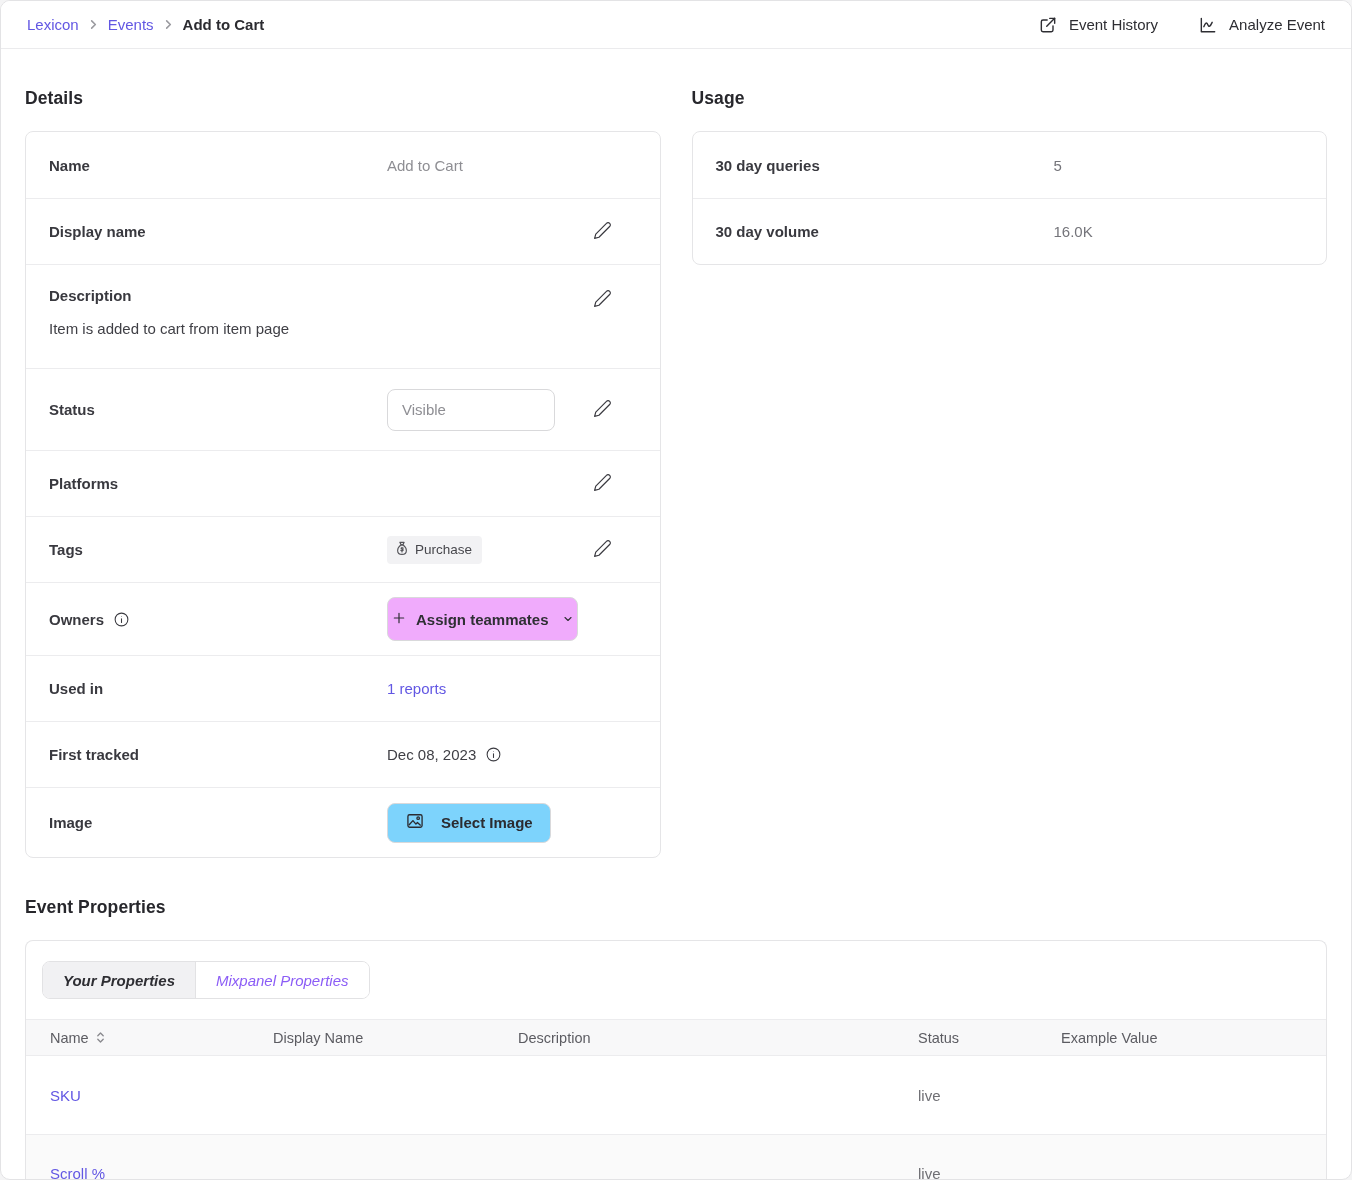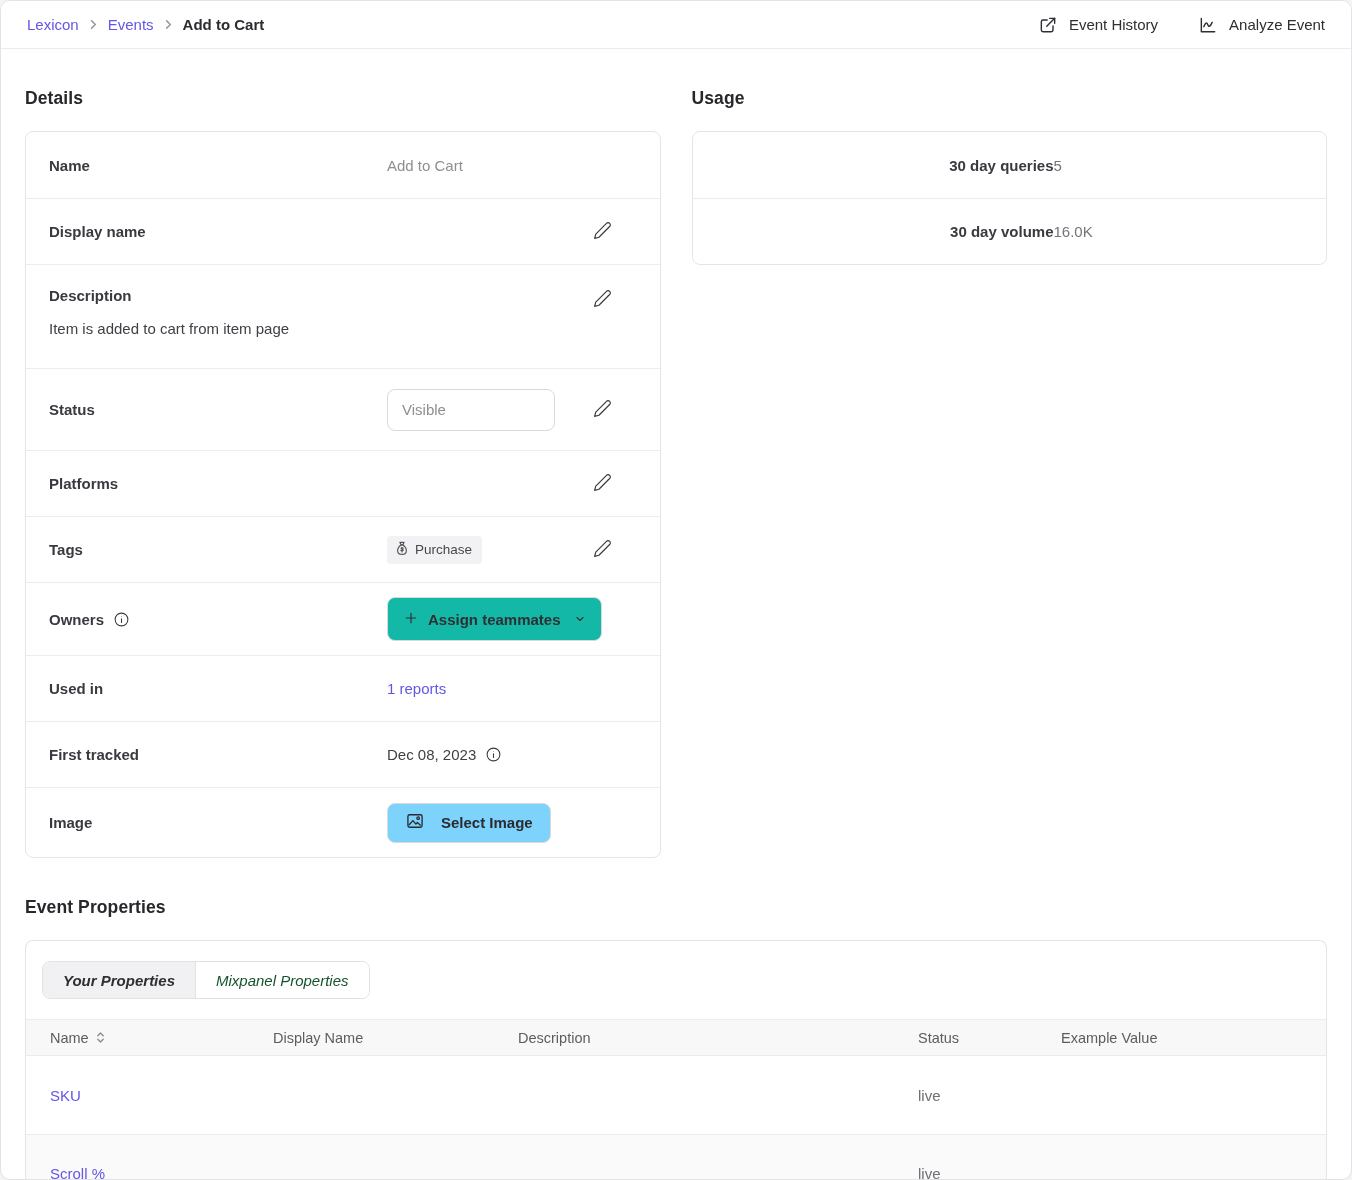--- a/index.html
+++ b/index.html
@@ -62,51 +62,51 @@
     display:flex; align-items:center; padding:0 14px; font-size:15px; color:#8e8e93;
     background:#fff; cursor:text;
   }
   .tag-chip {
     display:inline-flex; align-items:center; gap:6px; background:#f2f2f4; border-radius:4px;
     padding:5px 10px 5px 8px; font-size:13.5px; color:#47474c; cursor:pointer; border:none;
     font-family:inherit;
   }
   .drow-owners { min-height:73px; }
   .assign-btn {
-    display:inline-flex; align-items:center; gap:9px; height:44px; padding:0 15px;
-    border:1px solid #d9d9db; border-radius:8px; background:#14b8a6; cursor:pointer;
+    display:inline-flex; align-items:center; gap:9px; height:44px; padding:0 3px;
+    border:1px solid #d9d9db; border-radius:8px; background:#f0abfc; cursor:pointer;
     font-size:15px; font-weight:600; color:#2f2f34; font-family:inherit;
   }
   .link { color:#6257e3; text-decoration:none; cursor:pointer; font-size:15px; }
   .drow-image { min-height:70px; }
   .select-image-btn {
     display:inline-flex; align-items:center; gap:16px; height:40px; padding:0 17px;
     border:1px solid #d9d9db; border-radius:8px; background:#7dd3fc; cursor:pointer;
     font-size:15px; font-weight:600; color:#2b2b30; font-family:inherit;
   }
   .info-btn { background:none; border:none; padding:0; display:flex; cursor:pointer; }
 
   
-  .urow { display:flex; align-items:center; min-height:66px; padding:0 23px;text-align:right; }
+  .urow { display:flex; align-items:center; min-height:66px; padding:0 23px; }
   .urow + .urow { border-top:1px solid #ececee; }
   .urow-label { width:338px; flex-shrink:0; font-size:15px; font-weight:600; color:#39393f; }
   .urow-value { font-size:15px; color:#74747a; }
 
   
   .props-card { margin-top:22px; border:1px solid #e5e5e7; border-radius:8px 8px 0 0; border-bottom:none; background:#fff; }
   .tabs {
     display:inline-flex; margin:20px 0 0 16px; border:1px solid #e2e2e4; border-radius:8px;
     overflow:hidden; height:38px;
   }
   .tab {
     display:flex; align-items:center; padding:0 20px; font-size:15px; cursor:pointer;
     background:#fff; border:none; font-family:inherit;font-style:italic;
   }
   .tab.active { background:#f1f1f3; color:#2e2e33; font-weight:600; border-right:1px solid #e2e2e4; }
-  .tab.inactive { color:#14532d; font-weight:500; }
+  .tab.inactive { color:#8b5cf6; font-weight:500; }
 
   .pt-grid { display:grid; grid-template-columns:247px 245px 400px 143px 1fr; align-items:center; }
   .pt-head {
     margin-top:20px; height:37px; background:#f8f8f9;
     border-top:1px solid #ececee; border-bottom:1px solid #ececee;
     font-size:14.5px; color:#5c5c62; font-weight:500;
   }
   .pt-cell { padding-right:10px; }
   .pt-cell.first { padding-left:24px; display:flex; align-items:center; gap:7px; }
   .pt-row { height:78px; font-size:15px; cursor:pointer; }

